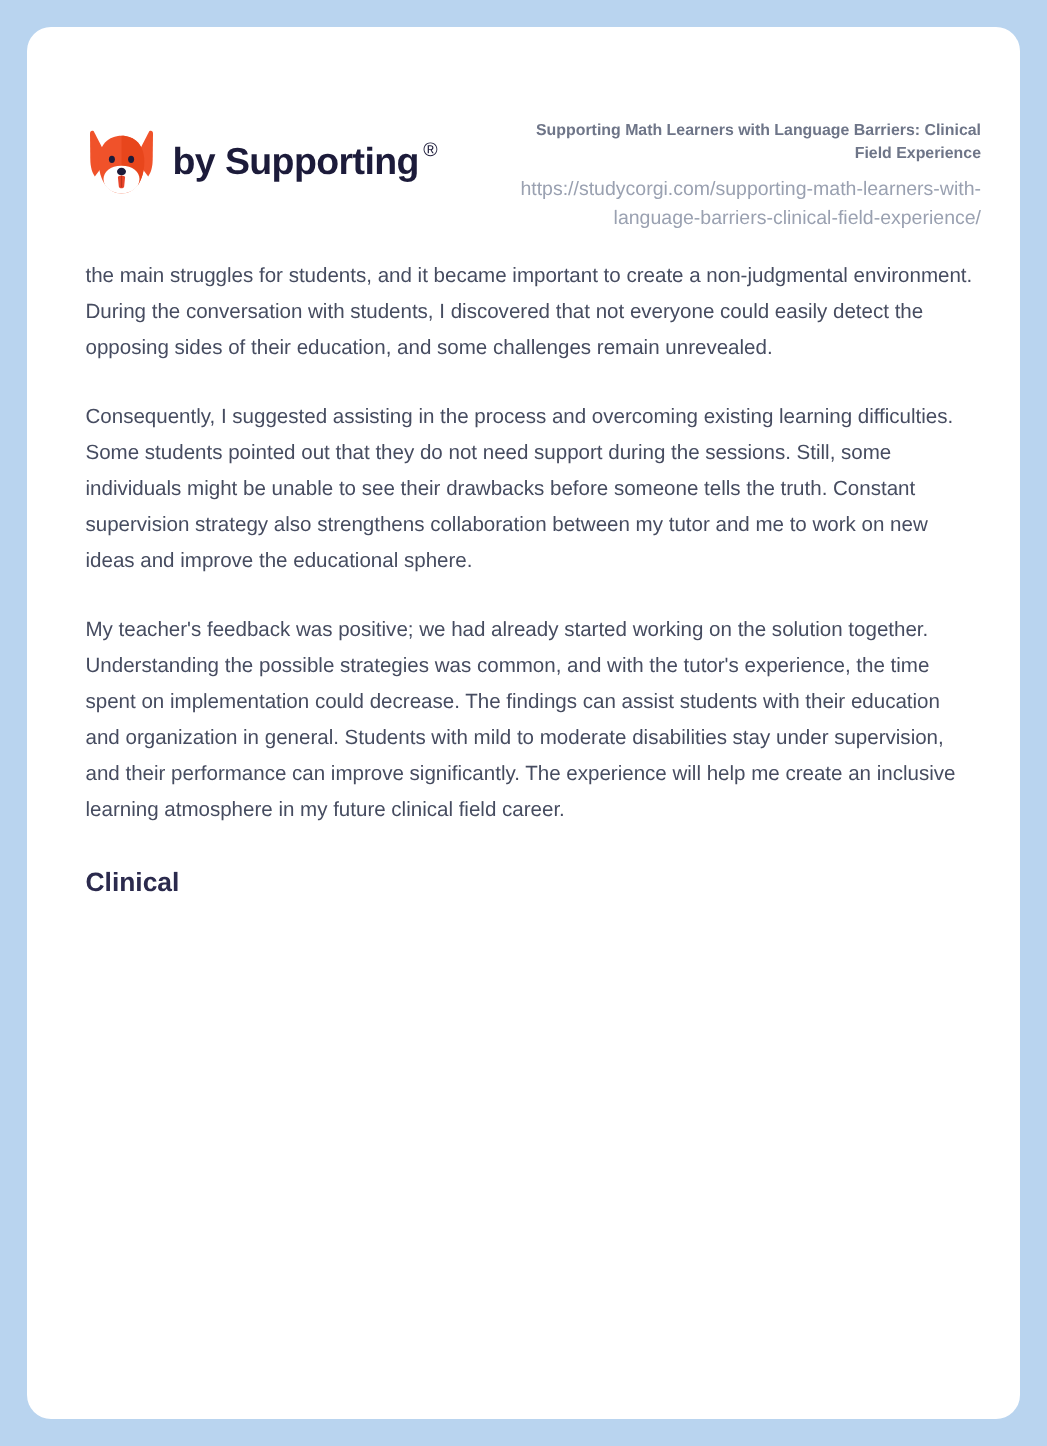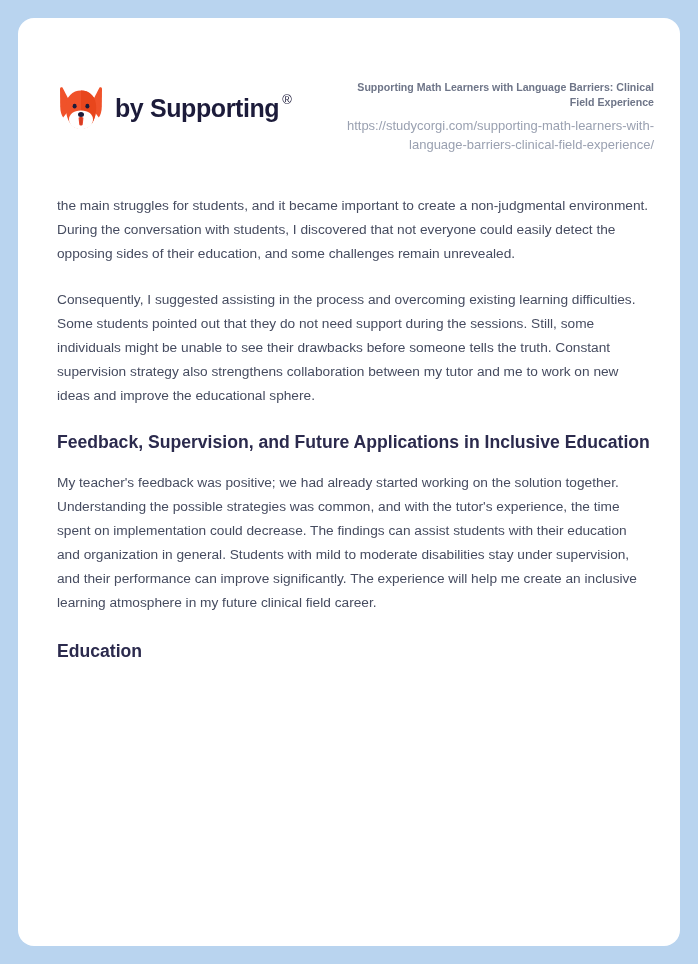--- a/index.html
+++ b/index.html
@@ -80,21 +80,21 @@
     font-size: 13px;
     line-height: 1.42;
     margin: 0;
     word-break: break-word;
   }
 
   
   .doc-body {
     position: absolute;
     left: 39px;
-    top: 176px;
+    top: 154px;
     width: 596px;
   }
   p.para {
     color: #464c60;
     font-size: 13.7px;
     line-height: 24px;
     margin: 0 0 22px 0;
     text-align: left;
   }
   h2.section-heading {
@@ -158,22 +158,21 @@
     </div>
 
   </div>
 
   <div class="doc-body">
 
     <p class="para">the main struggles for students, and it became important to create a non-judgmental environment. During the conversation with students, I discovered that not everyone could easily detect the opposing sides of their education, and some challenges remain unrevealed.</p>
 
     <p class="para">Consequently, I suggested assisting in the process and overcoming existing learning difficulties. Some students pointed out that they do not need support during the sessions. Still, some individuals might be unable to see their drawbacks before someone tells the truth. Constant supervision strategy also strengthens collaboration between my tutor and me to work on new ideas and improve the educational sphere.</p>
 
-    <h2 class="section-heading">Feedback, Supervision, and Future Applications in Inclusive Education</h2>
 
     <p class="para">My teacher's feedback was positive; we had already started working on the solution together. Understanding the possible strategies was common, and with the tutor's experience, the time spent on implementation could decrease. The findings can assist students with their education and organization in general. Students with mild to moderate disabilities stay under supervision, and their performance can improve significantly. The experience will help me create an inclusive learning atmosphere in my future clinical field career.</p>
 
-    <h2 class="ref-heading">Education</h2>
+    <h2 class="ref-heading">Clinical</h2>
 
 
   </div>
 
 </div>
 
 </body></html>

